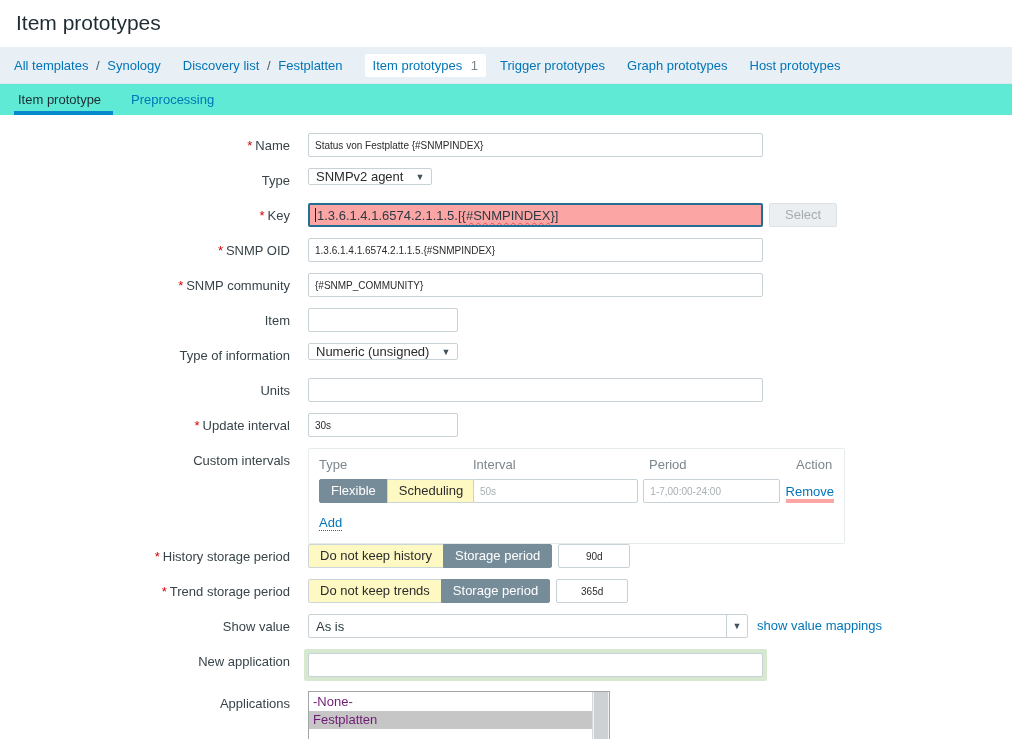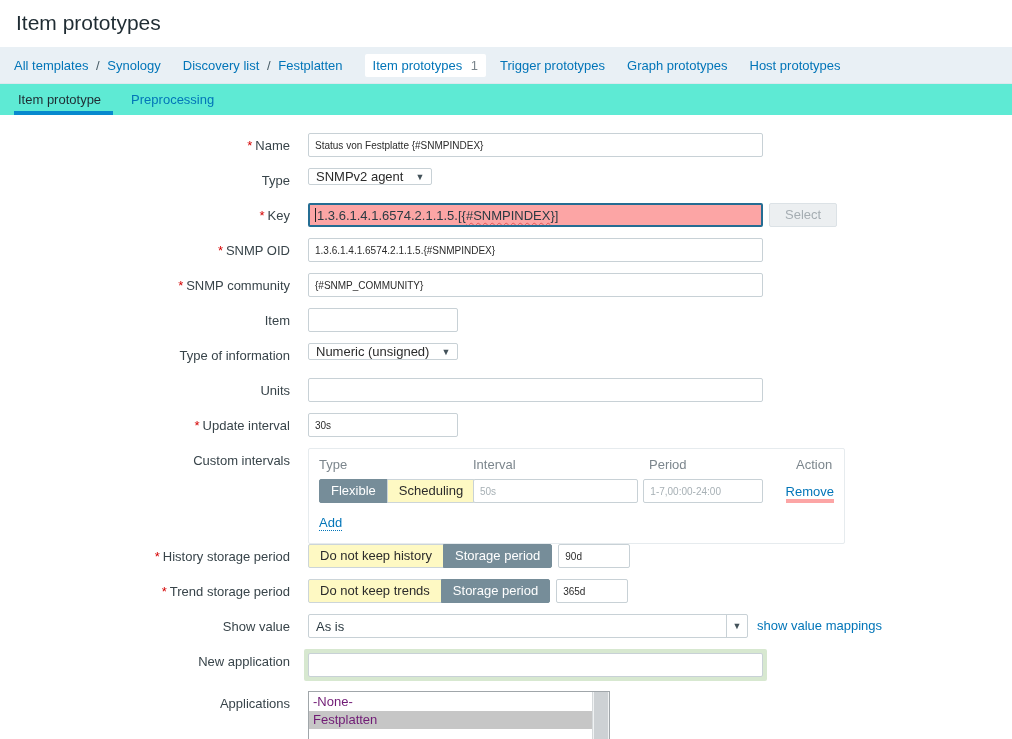--- a/index.html
+++ b/index.html
@@ -29,21 +29,21 @@
   
   .form { padding-top:18px; }
   .form-row { display:flex; margin-bottom:10px; align-items:flex-start; }
   .form-label { flex:0 0 300px; text-align:right; padding-right:10px; line-height:25px; color:#38444a; }
   .req-star { color:#d40000; margin-right:3px; }
   .row-content { margin-left:8px; display:flex; align-items:flex-start; }
 
   .txt { height:24px; border:1px solid #c8d1d6; border-radius:2px; padding:0 6px;
     font-family:"Liberation Sans", sans-serif; font-size:10px; color:#2b2b2b; background:#fff; }
   .txt::placeholder { color:#a7b0b5; }
-  .w-455 { width:455px; } .w-150 { width:150px; } .w-72 { width:72px; }
+  .w-455 { width:455px; } .w-150 { width:150px; } .w-72 { width:72px;text-align:center; }
 
   
   .key-box { width:455px; height:24px; border:2px solid #256d93; border-radius:2px;
     background:#fca5a5; display:flex; align-items:center; padding:0 5px; overflow:hidden; white-space:nowrap; }
   .caret { width:1px; height:14px; background:#222; margin-right:1px; }
   .wavy { text-decoration:underline; text-decoration-style:wavy; text-decoration-color:#e05555;
     text-decoration-thickness:1px; text-underline-offset:2px; }
 
   .btn-disabled { height:24px; margin-left:6px; padding:0 15px; background:#eceff1;
     border:1px solid #dce2e6; border-radius:2px; color:#a5adb2; font-size:13px; line-height:22px; }
@@ -65,21 +65,21 @@
   .seg:first-child { border-radius:2px 0 0 2px; margin-left:0; }
   .seg:last-child { border-radius:0 2px 2px 0; }
   .seg.selected { background:#768d99; border-color:#768d99; color:#fff; }
 
   
   .ci-box { width:537px; border:1px solid #e6ebee; border-radius:2px; padding:8px 10px 12px; }
   .ci-header { display:flex; color:#7c868d; margin-bottom:7px; }
   .ci-h-type { width:154px; } .ci-h-interval { width:176px; } .ci-h-period { width:147px; }
   .ci-row { display:flex; align-items:center; }
   .ci-c-type { width:154px; } .ci-c-interval { width:176px; } .ci-c-period { width:147px; }
-  .ci-interval-input { width:165px; } .ci-period-input { width:120px; }
+  .ci-interval-input { width:165px; } .ci-period-input { width:137px; }
   .link-underline { border-bottom:4px solid #fca5a5; }
   .link-dotted { border-bottom:1px dotted #0275b8; }
   .ci-add { display:inline-block; margin-top:12px; }
   .mb-16 { margin-bottom:0; }
 
   .ml-6 { margin-left:6px; }
   .mappings-link { margin-left:9px; line-height:24px; }
 
   
   .new-app-halo { margin-left:4px; background:#d7e8d0; border-radius:2px; padding:4px; }

